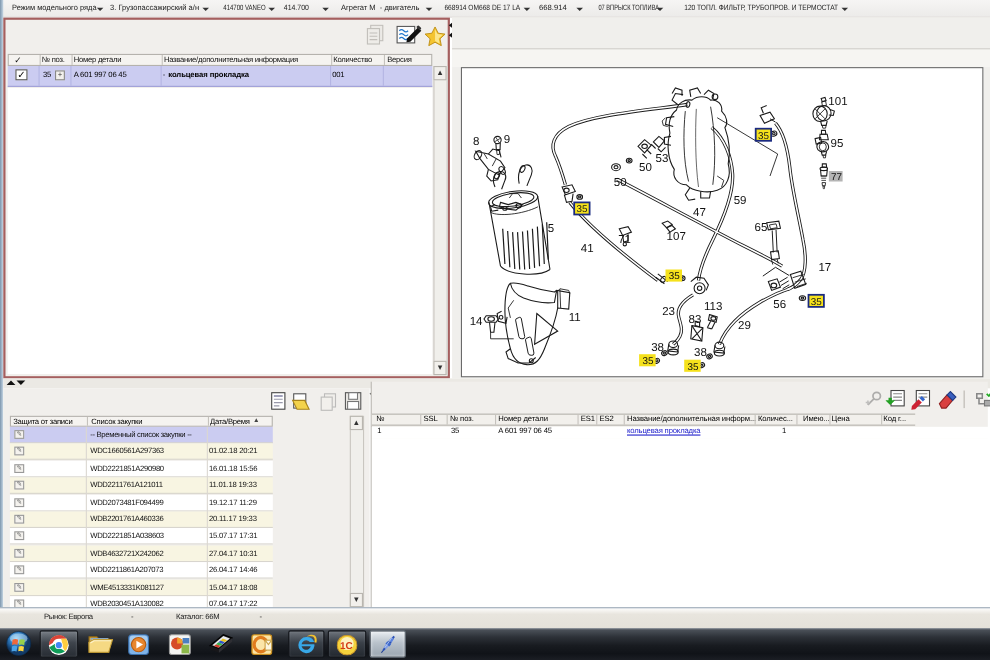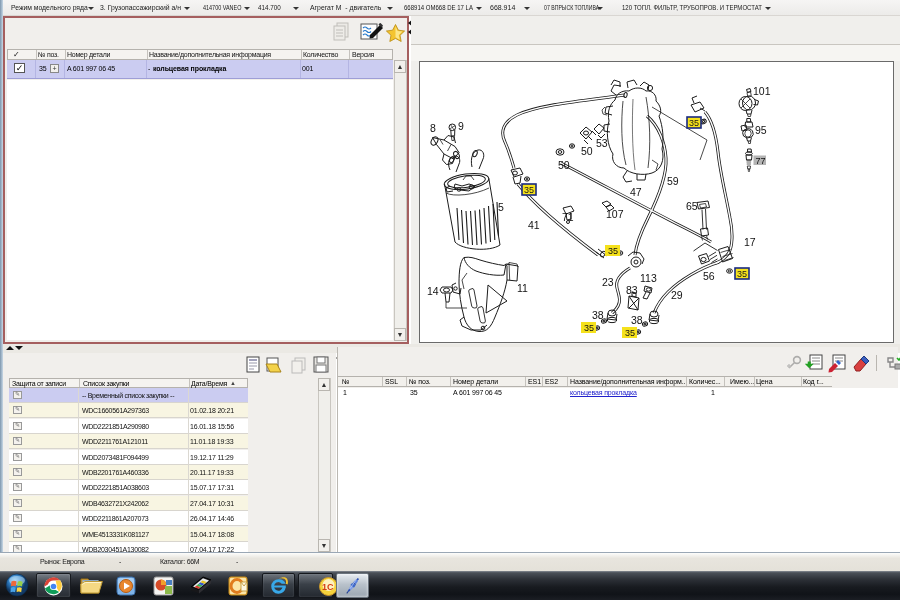--- a/index.html
+++ b/index.html
@@ -686,21 +686,21 @@
   <div class="tbtn" style="left:262px;width:33px;background:linear-gradient(#6e747c,#3a4048 45%,#23282f);border:1px solid #14171c;box-shadow:inset 0 0 2px rgba(255,255,255,.2)"></div>
   <div class="abs" style="left:268px;top:5px;width:21px;height:20px">
     <svg width="21" height="20" viewBox="0 0 21 20">
       <path d="M10.5 3.2 a7.3 7.3 0 1 0 7.3 7.9 l-3.2 0 a4.3 4.3 0 1 1 -0.9 -3.4 l4 0 a7.3 7.3 0 0 0 -7.2 -4.5 Z" fill="#38a8e8"></path>
       <path d="M5.2 9.6 l12.6 0 l0 2 l-12.6 0 Z" fill="#38a8e8"></path>
       <path d="M19.3 3.2 c-1.2 -2.9 -5.6 -2.4 -8.4 -0.6 c3.4 -1 6 -0.4 6.9 1.7 c0.4 1 0.4 2.2 0 3.5 l1.8 0.6 c0.5 -1.9 0.4 -3.8 -0.3 -5.2 Z" fill="#f2c12e"></path>
     </svg>
   </div>
 
   <div class="tbtn" style="left:298px;width:35px;background:linear-gradient(#6e747c,#3a4048 45%,#23282f);border:1px solid #14171c;box-shadow:inset 0 0 2px rgba(255,255,255,.2)"></div>
-  <div class="abs" style="left:319px;top:6px;width:19px;height:19px">
+  <div class="abs" style="left:306px;top:6px;width:19px;height:19px">
     <svg width="19" height="19" viewBox="0 0 19 19">
       <circle cx="9.5" cy="9.5" r="9" fill="#f5d23c" stroke="#c9962a"></circle>
       <circle cx="9.5" cy="8" r="6" fill="#fdf2c0"></circle>
       <text x="3" y="13" font-family="Liberation Sans" font-size="9" font-weight="bold" fill="#d43c14">1С</text>
     </svg>
   </div>
 
   <div class="tbtn" style="left:336px;width:33px;background:linear-gradient(#e8edf2,#b9c2cb 45%,#9aa5b0);border:1px solid #6a737d;box-shadow:inset 0 0 3px rgba(255,255,255,.8)"></div>
   <div class="abs" style="left:343px;top:5px;width:19px;height:20px">
     <svg width="19" height="20" viewBox="0 0 19 20">

